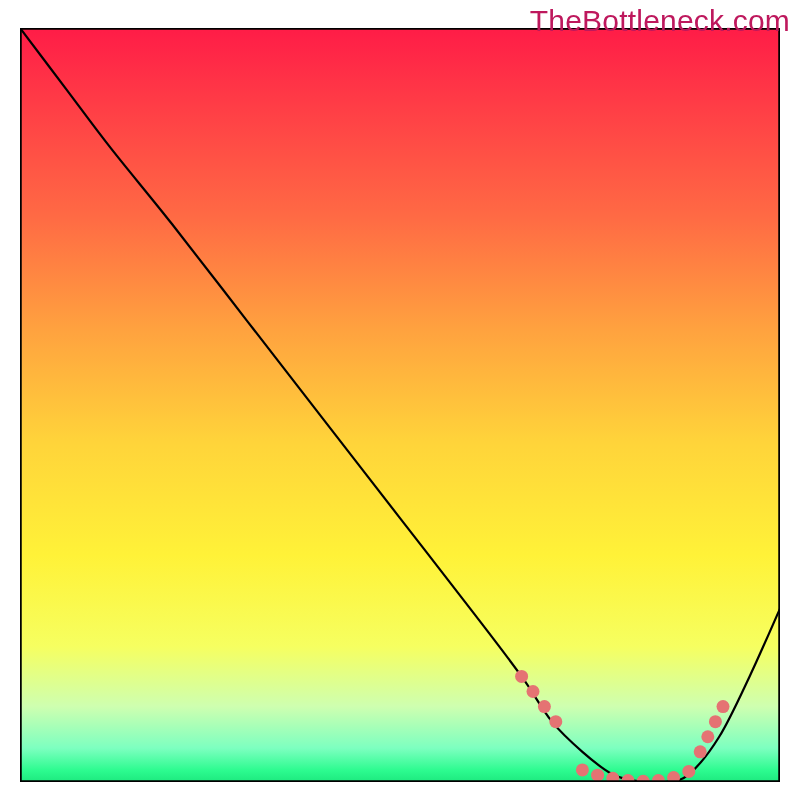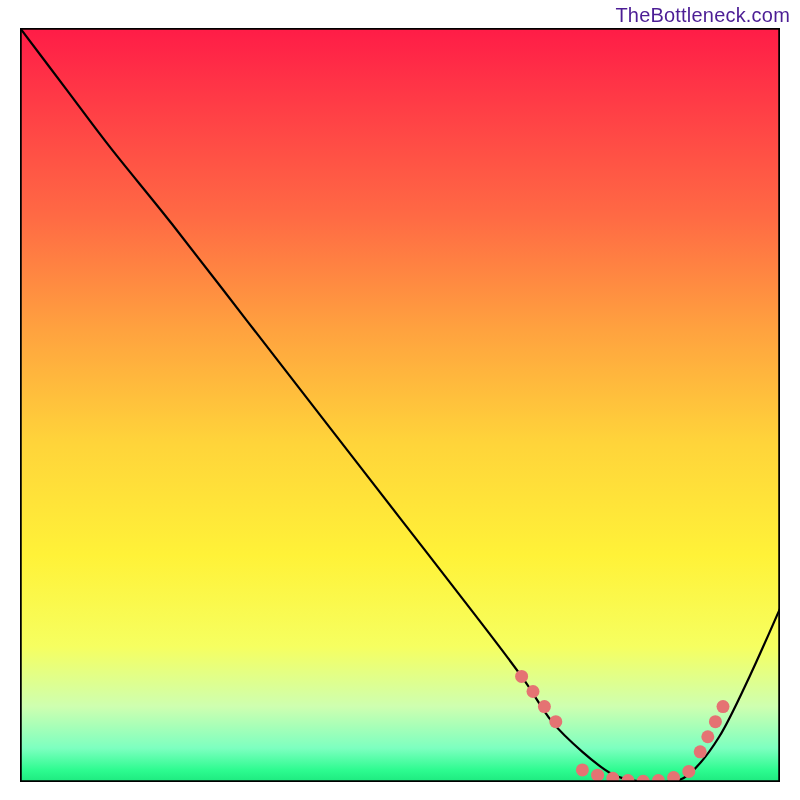--- a/index.html
+++ b/index.html
@@ -12,23 +12,23 @@
   }
   .container {
     position: relative;
     width: 800px;
     height: 800px;
   }
   .watermark {
     position: absolute;
     top: 4px;
     right: 10px;
-    font-size: 20px;
+    font-size: 30px;
     font-weight: 500;
-    color: #4c1d95;
+    color: #be185d;
     letter-spacing: 0.2px;
     z-index: 10;
   }
   .plot-area {
     position: absolute;
     left: 20px;
     top: 28px;
     width: 760px;
     height: 754px;
     overflow: hidden;

